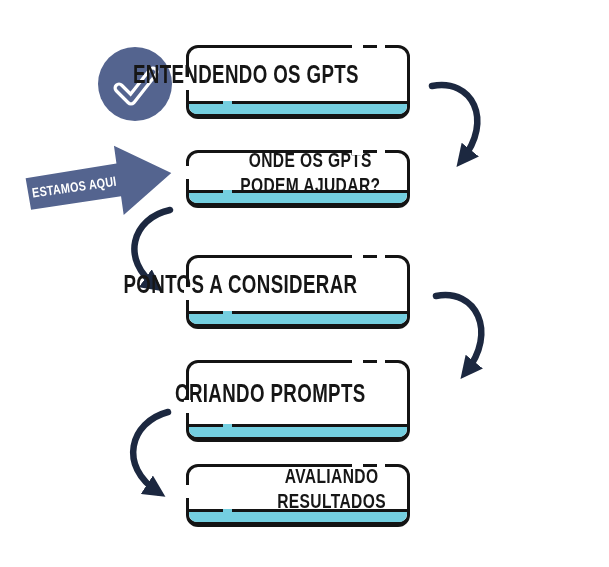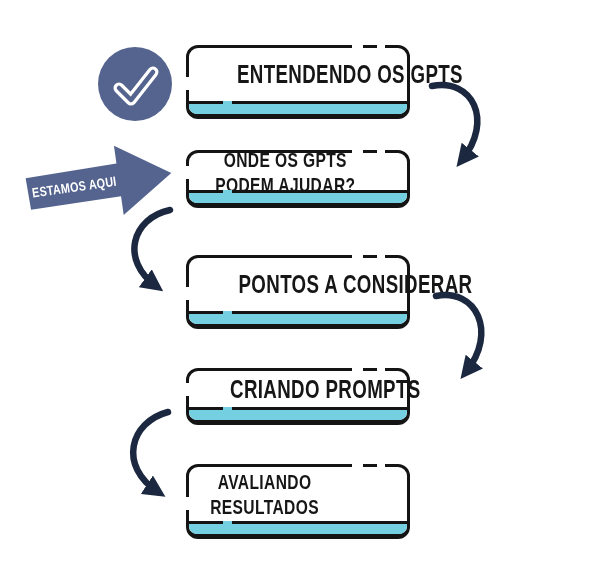--- a/index.html
+++ b/index.html
@@ -8,21 +8,21 @@
     font-family:"Liberation Sans",sans-serif;
   }
   
   .step-box{
     position:absolute;left:186px;width:224px;box-sizing:border-box;
     background:#ffffff;border:3px solid #141414;border-bottom-width:5px;
     border-radius:12px;
   }
   .box-label{
     position:absolute;left:4px;right:4px;top:0;bottom:13px;
-    display:flex;align-items:center;justify-content:flex-start;
+    display:flex;align-items:center;justify-content:flex-end;
     color:#161616;font-weight:700;
   }
   .cond{display:inline-block;transform:scaleX(0.72);white-space:nowrap;text-align:center;}
   .one-line{font-size:26px;letter-spacing:0.5px;}
   .two-line{font-size:20.5px;line-height:1.22;letter-spacing:0.5px;transform:scaleX(0.76);}
   .two-line span{display:block;}
   .accent-bar{
     position:absolute;left:0;right:0;bottom:0;height:10px;
     background:#74cfe0;border-top:3px solid #141414;
     border-radius:0 0 8px 8px;
@@ -126,37 +126,37 @@
       </div>
     <span class="bgap g-top1"></span>
       <span class="bgap g-top2"></span>
       <span class="bgap g-left"></span>
   </div>
 
   <svg class="conn c3" width="84" height="102" viewBox="0 0 84 102">
     <path d="M16,6 C56,-2 78,42 46,82" marker-end="url(#ah)"></path>
   </svg>
 
-  <div class="step-box" style="top:368px;height:57px;">
+  <div class="step-box" style="top:360px;height:82px;">
     <div class="box-label">
       <span class="cond one-line">CRIANDO PROMPTS</span>
     </div>
     <div class="accent-bar">
         <span class="accent-gap"></span>
       </div>
     <span class="bgap g-top1"></span>
       <span class="bgap g-top2"></span>
       <span class="bgap g-left"></span>
   </div>
 
   <svg class="conn c4" width="85" height="95" viewBox="0 0 85 95">
     <path d="M56,6 C18,16 6,60 46,86" marker-end="url(#ah)"></path>
   </svg>
 
-  <div class="step-box" style="top:464px;height:75px;">
+  <div class="step-box" style="top:464px;height:63px;">
     <div class="box-label">
       <span class="cond two-line">
           <span>AVALIANDO</span>
           <span>RESULTADOS</span>
         </span>
     </div>
     <div class="accent-bar">
         <span class="accent-gap"></span>
       </div>
     <span class="bgap g-top1"></span>

